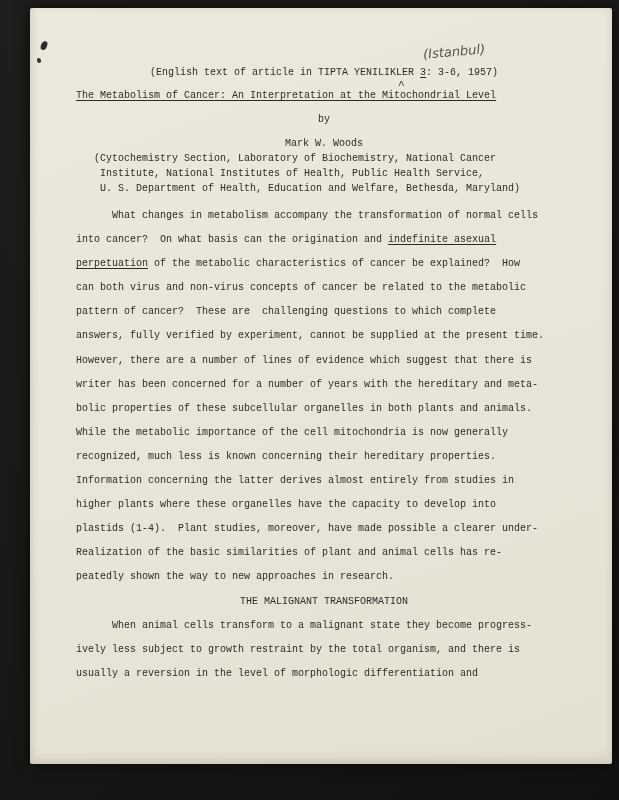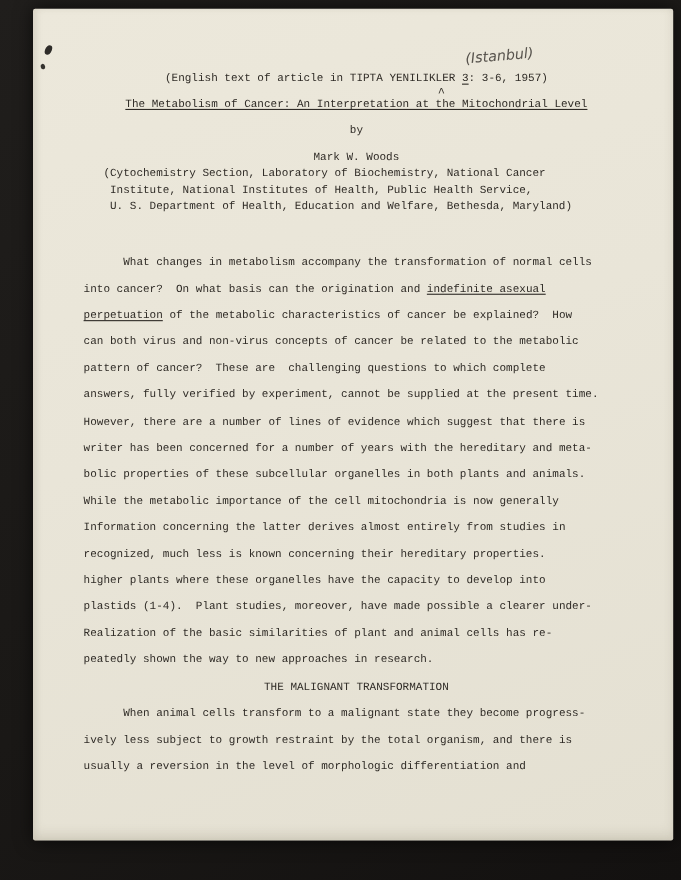--- a/index.html
+++ b/index.html
@@ -10,25 +10,25 @@
   }
   .paper{
     position:absolute;left:30px;top:8px;width:582px;height:756px;
     background:linear-gradient(160deg,#ece8db 0%,#e9e5d8 45%,#e4e0d2 100%);
     border-radius:2px;
     box-shadow:0 0 16px rgba(0,0,0,.65), inset 0 -6px 10px rgba(90,80,60,.12), inset 2px 0 6px rgba(120,110,90,.10);
     color:#2f2b26;
   }
   .content{position:absolute;left:0;top:0;right:0;padding:58px 40px 0 46px;font-size:10px;}
   .src-line{text-align:center;white-space:pre;line-height:14px;}
-  .title{text-align:center;white-space:pre;line-height:14px;margin-top:9px;text-decoration:underline;text-underline-offset:2px;}
+  .title{text-align:left;white-space:pre;line-height:14px;margin-top:9px;text-decoration:underline;text-underline-offset:2px;}
   .by,.author{text-align:center;white-space:pre;line-height:14px;margin-top:10px;}
   .affil{margin-left:18px;}
   .affil .tline{line-height:15px;}
-  .body-block{margin-top:32px;}
+  .body-block{margin-top:8px;}
   .tline{white-space:pre;line-height:24.1px;}
   .heading{text-align:center;white-space:pre;line-height:24.1px;}
   .u{text-decoration:underline;text-underline-offset:2px;}
   .handwritten{
     position:absolute;left:393px;top:36px;
     font-family:"DejaVu Sans",sans-serif;font-style:italic;font-size:13px;
     color:#57534d;transform:rotate(-5deg);white-space:pre;
   }
   .caret{position:absolute;left:368px;top:71px;font-size:11px;color:#3a362f;}
   .ink-spot-1{position:absolute;left:11px;top:33px;width:6px;height:9px;background:#2e2c29;border-radius:60% 40% 55% 45%;transform:rotate(18deg);}
@@ -66,22 +66,22 @@
           <div class="tline"><span>      What changes in metabolism accompany the transformation of normal cells</span></div>
           <div class="tline"><span>into cancer?  On what basis can the origination and </span><span class="u">indefinite asexual</span></div>
           <div class="tline"><span class="u">perpetuation</span><span> of the metabolic characteristics of cancer be explained?  How</span></div>
           <div class="tline"><span>can both virus and non-virus concepts of cancer be related to the metabolic</span></div>
           <div class="tline"><span>pattern of cancer?  These are  challenging questions to which complete</span></div>
           <div class="tline"><span>answers, fully verified by experiment, cannot be supplied at the present time.</span></div>
           <div class="tline"><span>However, there are a number of lines of evidence which suggest that there is</span></div>
           <div class="tline"><span>writer has been concerned for a number of years with the hereditary and meta-</span></div>
           <div class="tline"><span>bolic properties of these subcellular organelles in both plants and animals.</span></div>
           <div class="tline"><span>While the metabolic importance of the cell mitochondria is now generally</span></div>
+          <div class="tline"><span>recognized, much less is known concerning their hereditary properties.</span></div>
           <div class="tline"><span>Information concerning the latter derives almost entirely from studies in</span></div>
-          <div class="tline"><span>recognized, much less is known concerning their hereditary properties.</span></div>
           <div class="tline"><span>higher plants where these organelles have the capacity to develop into</span></div>
           <div class="tline"><span>plastids (1-4).  Plant studies, moreover, have made possible a clearer under-</span></div>
           <div class="tline"><span>Realization of the basic similarities of plant and animal cells has re-</span></div>
           <div class="tline"><span>peatedly shown the way to new approaches in research.</span></div>
         </div>
 
       <div class="heading">THE MALIGNANT TRANSFORMATION</div>
 
       <div>
           <div class="tline"><span>      When animal cells transform to a malignant state they become progress-</span></div>

